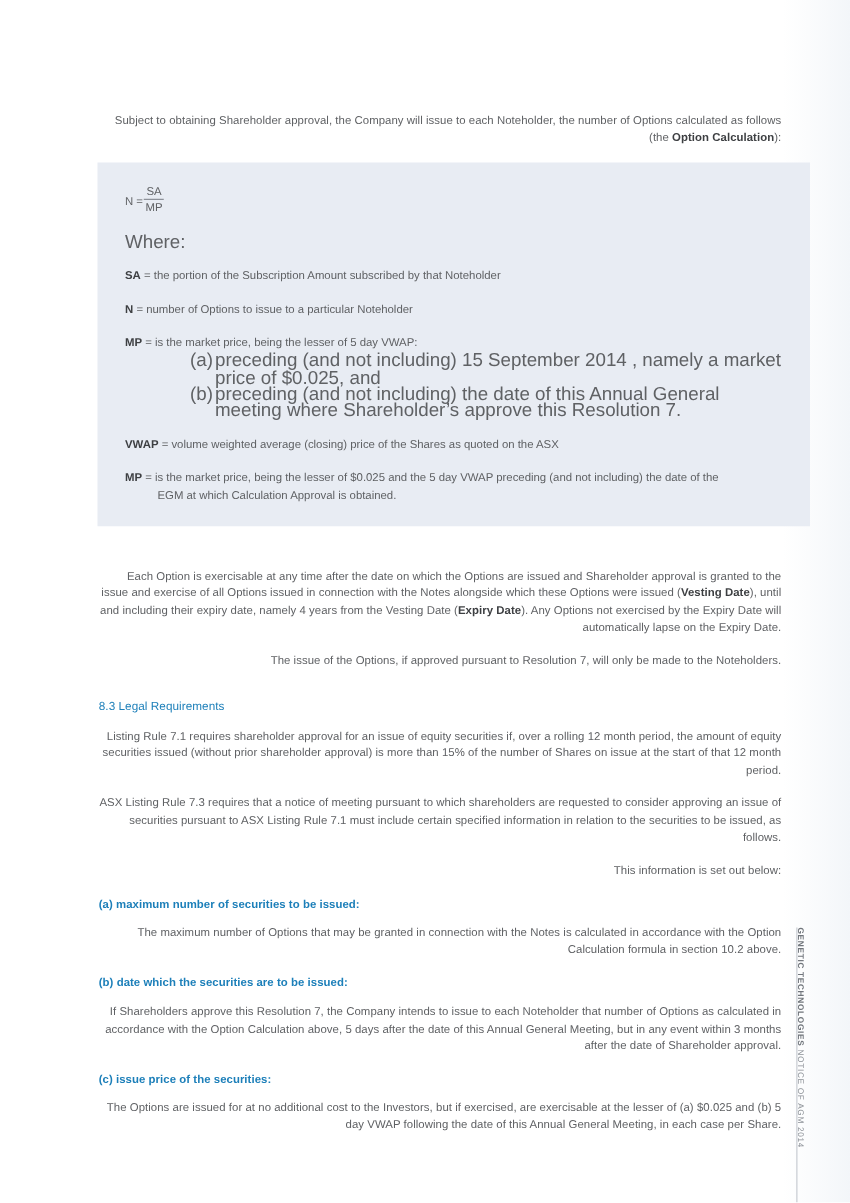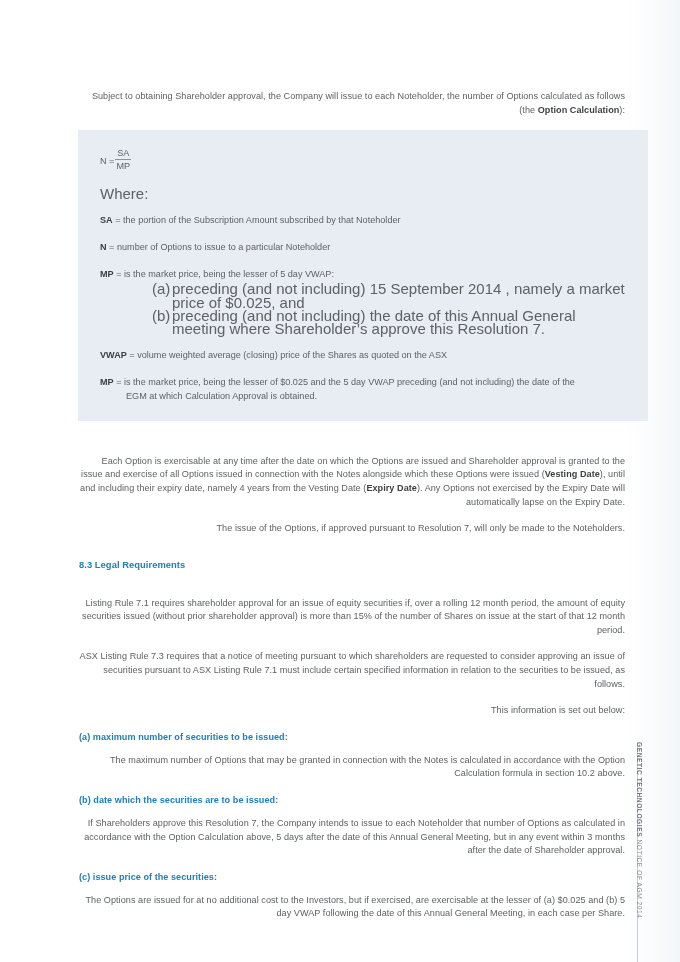--- a/index.html
+++ b/index.html
@@ -51,24 +51,24 @@
     letter-spacing: 0.005em;
     text-align: right;
   }
   p:last-child { margin-bottom: 0; }
 
   .blk { margin-bottom: 13px; }
 
   b, strong { color: #3d3f42; font-weight: bold; }
 
   h3.section-heading {
-    margin: 0 0 26px 0;
+    margin: 0 0 12px 0;
     font-size: 9.4px;
     line-height: 13px;
-    font-weight: bold;
+    font-weight: normal;
     color: #1c7fb9;
     letter-spacing: 0.005em;
   }
 
   h4.sub-heading {
     margin: 0 0 10px 0;
     font-size: 9.1px;
     line-height: 13px;
     font-weight: bold;
     color: #1c7fb9;

